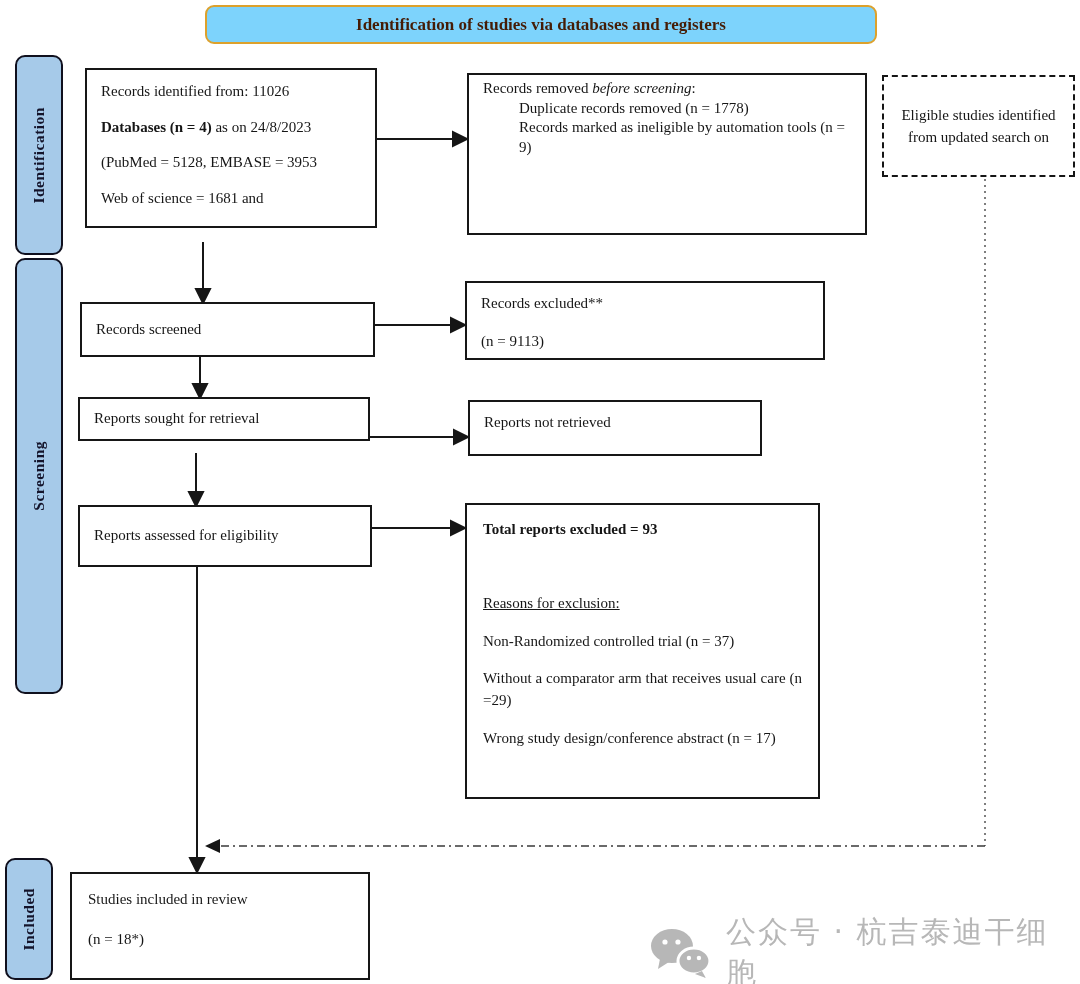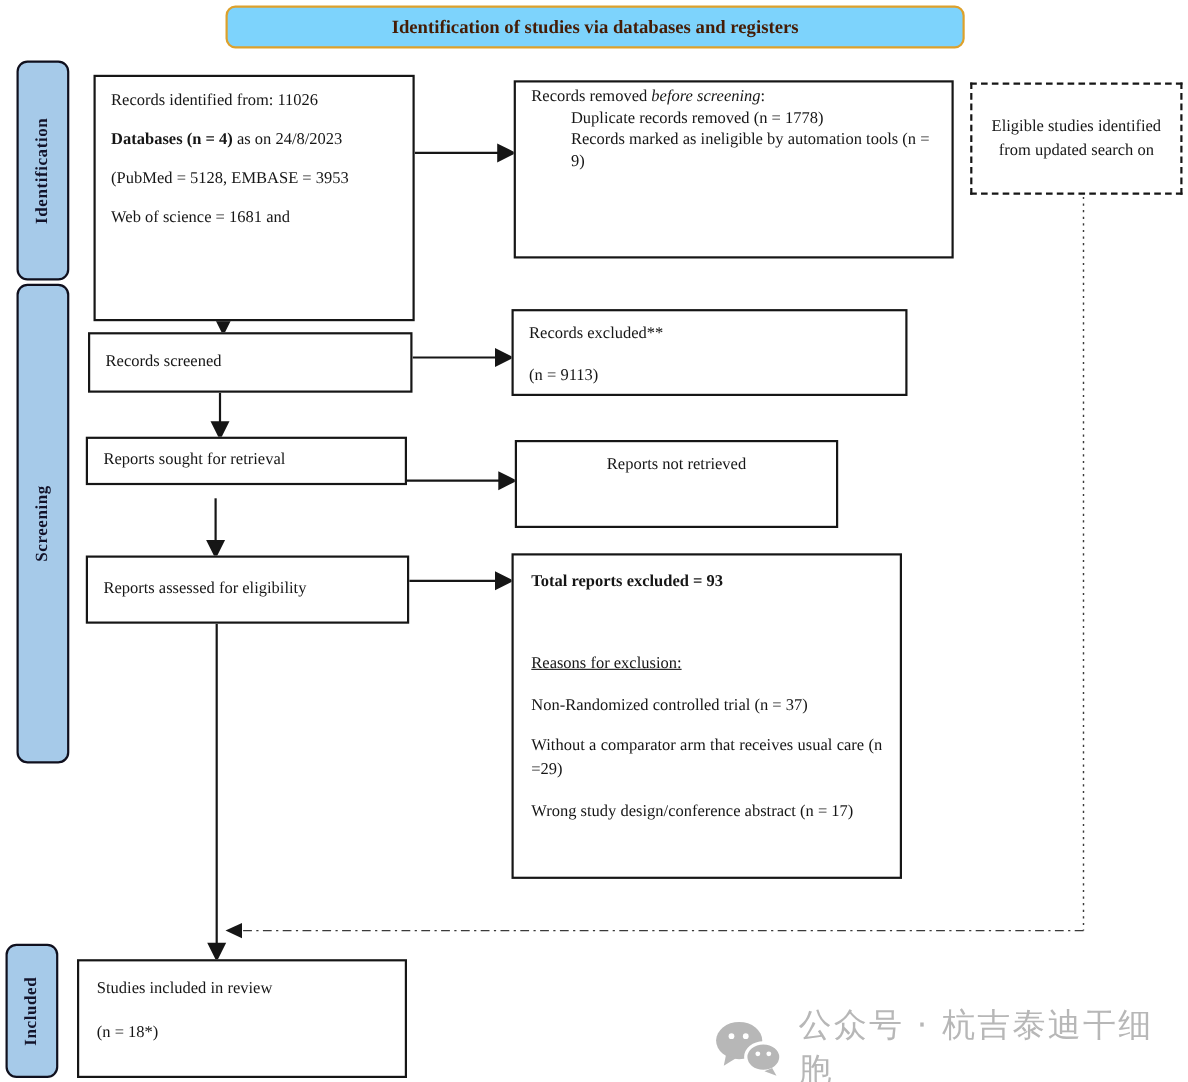--- a/index.html
+++ b/index.html
@@ -25,34 +25,34 @@
   }
   #stage-identification{left:15px;top:55px;width:44px;height:196px;}
   #stage-screening{left:15px;top:258px;width:44px;height:432px;}
   #stage-included{left:5px;top:858px;width:44px;height:118px;}
   
   .fbox{
     position:absolute;background:#ffffff;border:2px solid #161616;
     font-size:15px;line-height:1.3;color:#161616;box-sizing:border-box;
   }
   .fbox p{margin:0;}
-  #box-identified{left:85px;top:68px;width:292px;height:224px;padding:12px 14px;}
+  #box-identified{left:85px;top:68px;width:292px;height:160px;padding:12px 14px;}
   #box-identified p{margin-bottom:16px;}
   #box-removed{left:467px;top:73px;width:400px;height:162px;padding:4px 14px;}
   #box-removed .indent{margin-left:36px;text-align:justify;padding-right:6px;}
   #box-eligible{
     left:882px;top:75px;width:193px;height:102px;border:2.5px dashed #161616;
     display:flex;align-items:center;justify-content:center;text-align:center;
     padding:6px 10px;line-height:1.5;
   }
   #box-screened{left:80px;top:302px;width:295px;height:55px;display:flex;align-items:center;padding:0 14px;}
   #box-excluded{left:465px;top:281px;width:360px;height:79px;padding:11px 14px;}
   #box-excluded p{margin-bottom:18px;}
   #box-sought{left:78px;top:397px;width:292px;height:44px;display:flex;align-items:center;padding:0 14px;}
-  #box-notretrieved{left:468px;top:400px;width:294px;height:80px;padding:11px 14px;text-align:center;}
+  #box-notretrieved{left:468px;top:400px;width:294px;height:56px;padding:11px 14px;}
   #box-notretrieved p{margin-bottom:18px;}
   #box-assessed{left:78px;top:505px;width:294px;height:62px;display:flex;align-items:center;padding:0 14px;}
   #box-total{left:465px;top:503px;width:355px;height:296px;padding:14px 16px;line-height:1.45;}
   #box-total .tl{font-weight:bold;}
   #box-total .reasons-h{margin-top:52px;text-decoration:underline;}
   #box-total .reason{margin-top:16px;text-align:justify;}
   #box-included{left:70px;top:872px;width:300px;height:108px;padding:16px 16px;}
   #box-included p{margin-bottom:20px;}
   .b{font-weight:bold;}
   .i{font-style:italic;}

